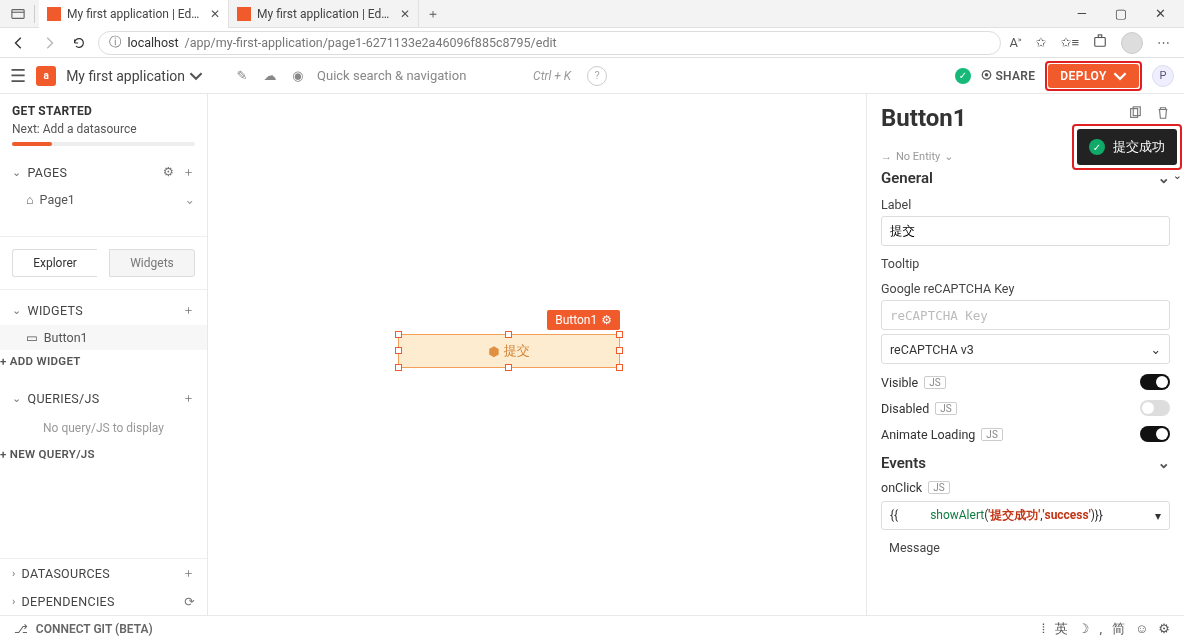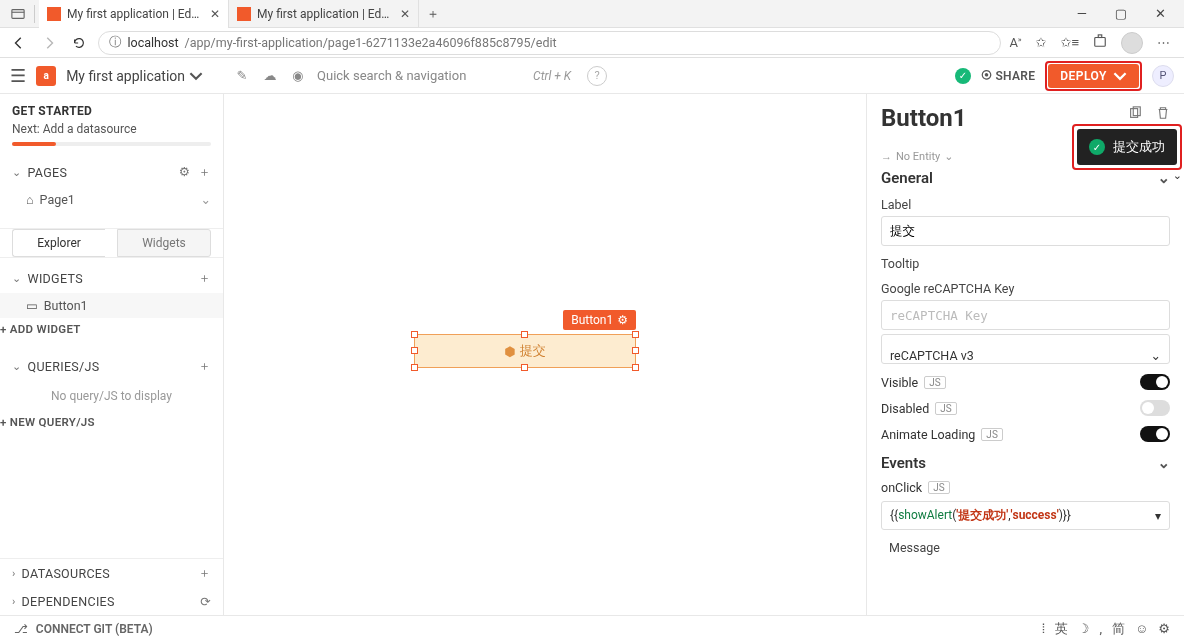--- a/index.html
+++ b/index.html
@@ -36,41 +36,41 @@
 .help-circle { width: 20px; height: 20px; border: 1.5px solid #ccc; border-radius: 50%; display: flex; align-items: center; justify-content: center; color: #aaa; font-size: 11px; cursor: pointer; }
 .spacer { flex: 1; }
 .status-ok { width: 16px; height: 16px; border-radius: 50%; background: #17b978; display: flex; align-items: center; justify-content: center; color: #fff; font-size: 10px; }
 .share-btn { font-size: 12px; font-weight: 600; color: #555; letter-spacing: 0.3px; cursor: pointer; display: flex; align-items: center; gap: 3px; }
 .deploy-btn { background: #f15a2b; color: #fff; padding: 5px 12px; border-radius: 3px; font-size: 12px; font-weight: 600; letter-spacing: 0.5px; display: flex; align-items: center; gap: 6px; cursor: pointer; }
 .deploy-wrap { border: 2px solid #e02020; border-radius: 4px; padding: 1px; }
 .user-p { width: 22px; height: 22px; border-radius: 50%; background: #eef; border: 1px solid #dde; display: flex; align-items: center; justify-content: center; font-size: 11px; color: #557; }
 
 
 .main { display: flex; height: calc(641px - 28px - 30px - 36px - 26px); }
-.sidebar { width: 224px; border-right: 1px solid #e8e8e8; display: flex; flex-direction: column; overflow: hidden; }
+.sidebar { width: 208px; border-right: 1px solid #e8e8e8; display: flex; flex-direction: column; overflow: hidden; }
 .canvas { flex: 1; background: #fff; position: relative; }
 .right-panel { width: 318px; border-left: 1px solid #e8e8e8; padding: 8px 14px; overflow: hidden; position: relative; }
 
 
 .gs-block { padding: 10px 12px 6px; }
 .gs-title { font-weight: 700; font-size: 12px; letter-spacing: 0.3px; }
 .gs-sub { font-size: 12px; color: #555; margin-top: 4px; }
 .gs-bar { height: 4px; background: #eee; border-radius: 2px; margin-top: 6px; position: relative; }
 .gs-fill { position: absolute; left: 0; top: 0; bottom: 0; width: 22%; background: #f15a2b; border-radius: 2px; }
 
 .side-section { padding: 6px 0; }
 .side-header { display: flex; align-items: center; padding: 6px 12px; font-size: 12.5px; letter-spacing: 0.3px; cursor: pointer; color: #444; }
 .side-header .label { flex: 1; }
 .chev { color: #777; font-size: 11px; margin-right: 6px; }
 .side-actions { display: flex; gap: 8px; color: #777; }
 .side-item { display: flex; align-items: center; padding: 5px 12px 5px 26px; font-size: 12.5px; color: #555; cursor: pointer; gap: 6px; }
 .side-item.active { background: #f7f7f7; }
 .side-item .arrow-r { margin-left: auto; color: #999; }
 
-.tab-row { display: flex; padding: 0 12px; gap: 12px; border-bottom: 1px solid #eee; border-top: 1px solid #eee; margin-top: 10px; }
+.tab-row { display: flex; padding: 12px 12px; gap: 12px; border-bottom: 1px solid #eee; border-top: 1px solid #eee; margin-top: 18px; }
 .tab-btn { flex: 1; text-align: center; padding: 6px 0; font-size: 12px; color: #777; border: 1px solid #ddd; cursor: pointer; }
 .tab-btn:first-child { border-radius: 3px 0 0 3px; border-right: none; }
 .tab-btn:last-child { border-radius: 0 3px 3px 0; }
 .tab-btn.active { background: #fff; color: #333; }
 .tab-btn.inactive { background: #f5f5f5; }
 
 .empty-msg { text-align: center; font-size: 12px; color: #999; padding: 8px 0; }
 .add-link { text-align: left; font-size: 11.5px; font-weight: 600; color: #555; letter-spacing: 0.3px; cursor: pointer; padding: 4px 0; }
 
 .side-bottom { margin-top: auto; border-top: 1px solid #eee; }
@@ -89,35 +89,35 @@
 .rp-title { font-size: 24px; font-weight: 700; margin-top: 2px; }
 .rp-icons { position: absolute; right: 14px; top: 12px; display: flex; gap: 14px; color: #888; }
 .rp-icon { cursor: pointer; }
 .rp-entity { font-size: 11px; color: #999; margin-top: 18px; display: flex; align-items: center; gap: 4px; }
 .rp-section { font-size: 15px; font-weight: 600; margin-top: 6px; display: flex; align-items: center; }
 .rp-section .exp { margin-left: auto; color: #555; cursor: pointer; }
 
 .field-label { font-size: 12.5px; color: #444; margin-top: 10px; }
 .field-input { width: 100%; height: 30px; border: 1px solid #ddd; border-radius: 3px; padding: 0 8px; font-size: 12.5px; margin-top: 4px; font-family: inherit; }
 .field-input::placeholder { color: #bbb; font-family: monospace; }
-.select-field { display: flex; align-items: flex-end; justify-content: space-between; cursor: pointer; }
+.select-field { display: flex; align-items: center; justify-content: space-between; cursor: pointer; }
 
 .toggle-row { display: flex; align-items: center; margin-top: 10px; gap: 6px; }
 .toggle-row .label { font-size: 12.5px; }
 .js-badge { border: 1px solid #ccc; padding: 0 4px; font-size: 10px; border-radius: 2px; color: #888; }
 .toggle { margin-left: auto; width: 30px; height: 16px; border-radius: 8px; position: relative; cursor: pointer; }
 .toggle.on { background: #111; }
 .toggle.off { background: #ddd; }
 .toggle::after { content: ""; position: absolute; width: 12px; height: 12px; background: #fff; border-radius: 50%; top: 2px; }
 .toggle.on::after { right: 2px; }
 .toggle.off::after { left: 2px; }
 
 .code-field { margin-top: 6px; width: 100%; }
 .code-box { border: 1px solid #ddd; border-radius: 3px; padding: 5px 8px; font-family: monospace; font-size: 12px; display: flex; align-items: center; justify-content: space-between; }
-.code-txt .fn { color: #107c41; } .code-txt .br { color: #333; } .code-txt .str { color: #c23616; font-weight: bold; }
+.code-txt .fn { color: #107c41; margin-left: 32px; } .code-txt .br { color: #333; } .code-txt .str { color: #c23616; font-weight: bold; }
 
 
 .toast-wrap { position: absolute; right: 2px; top: 124px; border: 2px solid #e02020; border-radius: 4px; padding: 3px; z-index: 10; }
 .toast { background: #222; color: #fff; padding: 9px 12px; border-radius: 3px; display: flex; align-items: center; gap: 8px; font-size: 13px; min-width: 70px; position: relative; }
 .toast .chk { width: 16px; height: 16px; border-radius: 50%; background: #0fa968; display: flex; align-items: center; justify-content: center; font-size: 10px; }
 .toast-exp { position: absolute; right: -2px; bottom: -14px; color: #333; font-size: 11px; }
 
 
 .footer { height: 26px; border-top: 1px solid #e8e8e8; display: flex; align-items: center; padding: 0 14px; gap: 8px; font-size: 12px; color: #666; }
 .footer .git-icon { font-family: monospace; }

